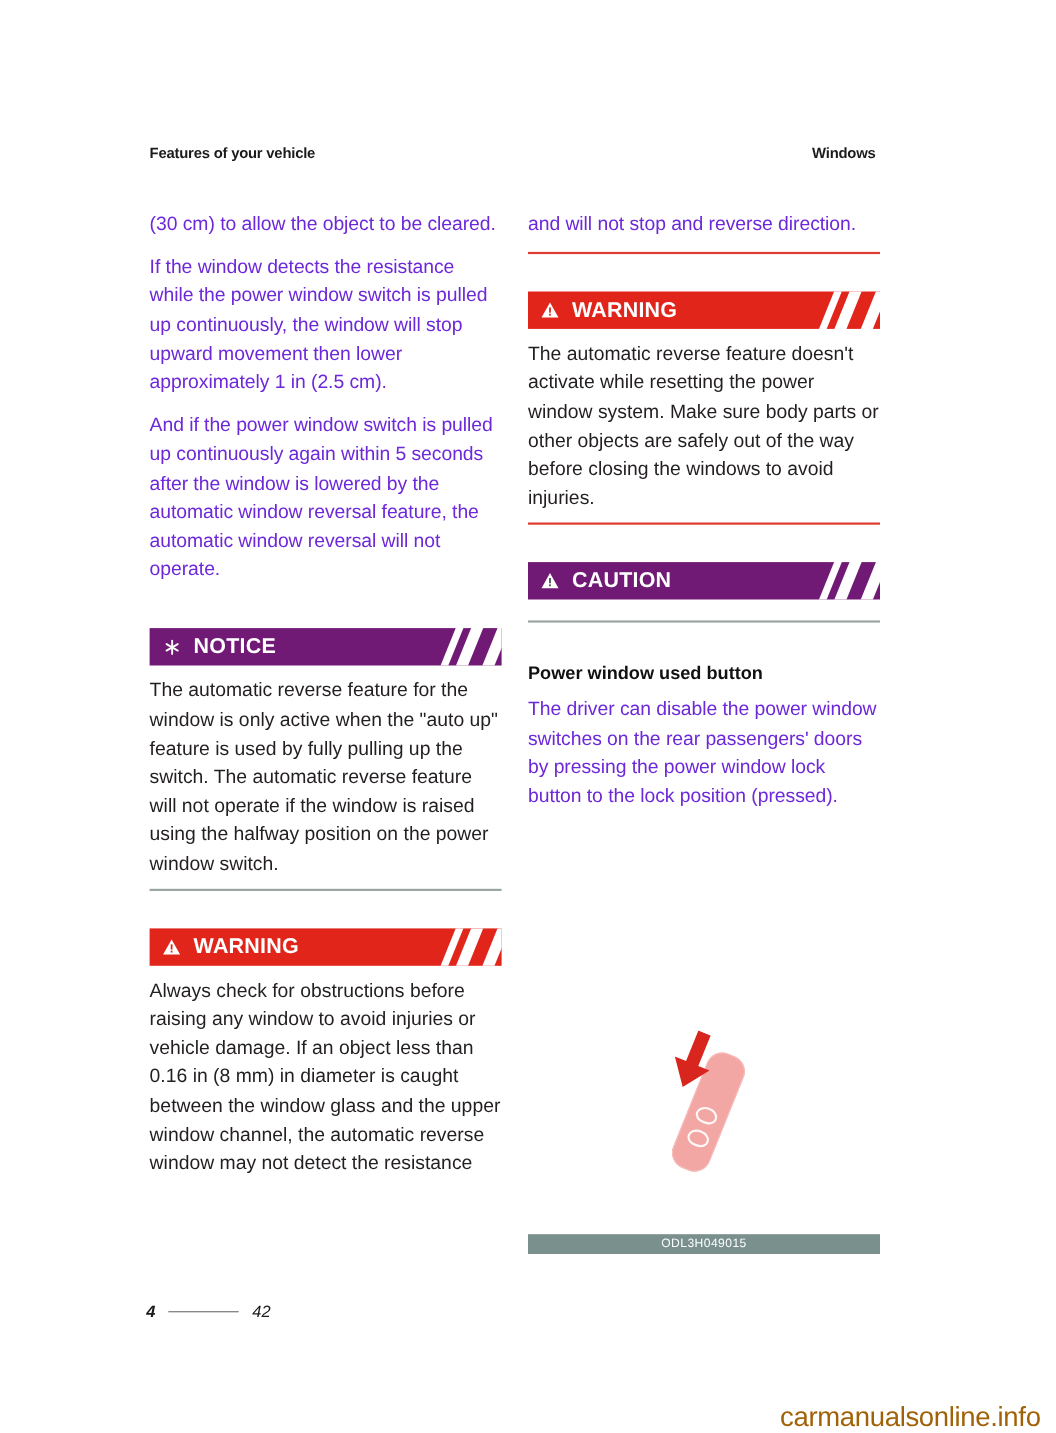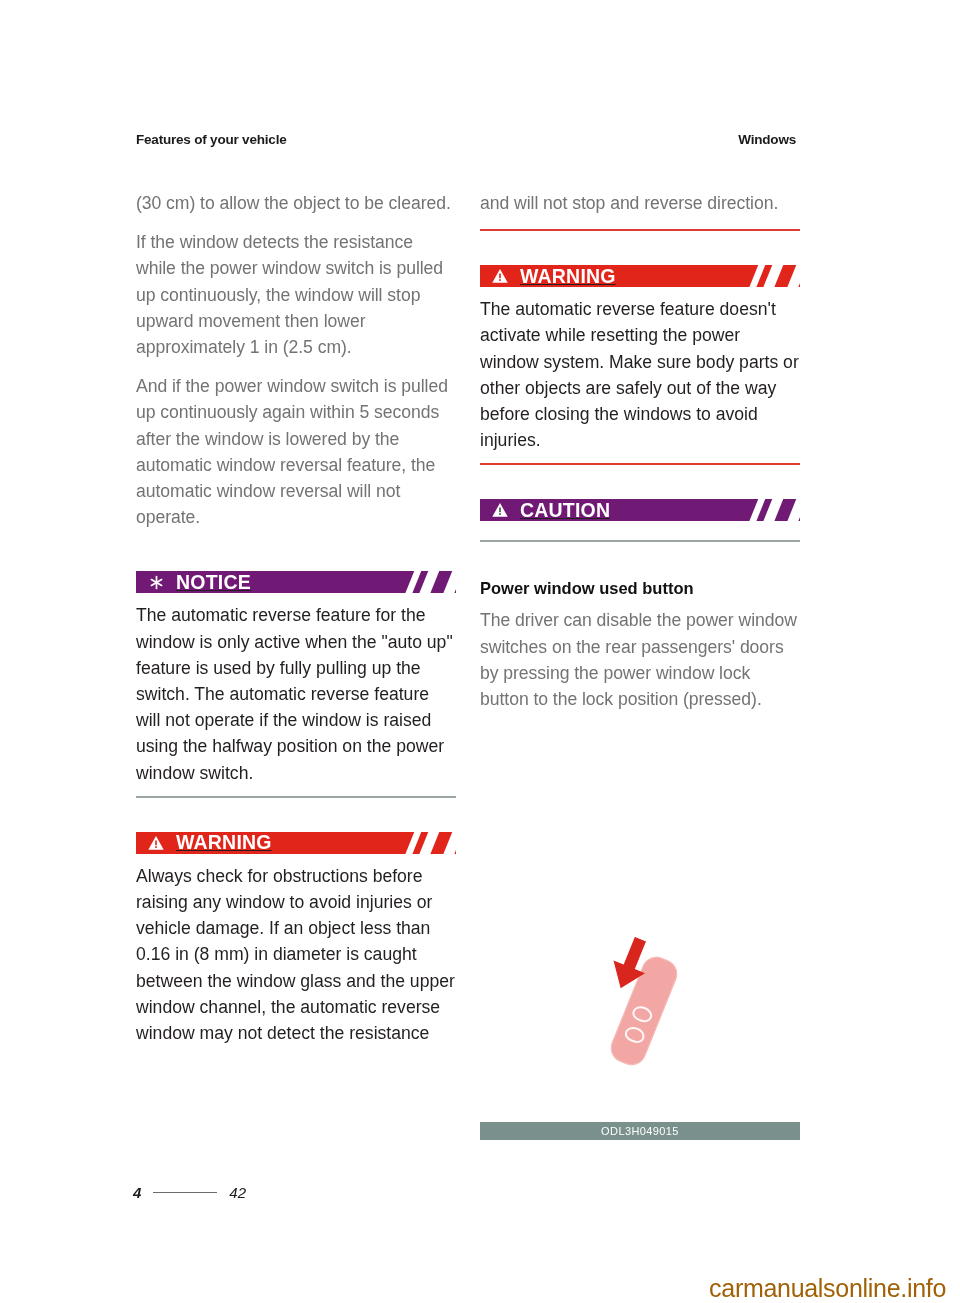--- a/index.html
+++ b/index.html
@@ -47,43 +47,42 @@
     width: 320px;
   }
   .col-left  { left: 136px; }
   .col-right { left: 480px; }
 
   p.body {
     margin: 0 0 13px 0;
     font-family: "Liberation Sans", sans-serif;
     font-size: 17.6px;
     line-height: 26.2px;
-    color: #737373;
+    color: #6d28d9;
     letter-spacing: -0.05px;
   }
   p.body:last-child { margin-bottom: 0; }
 
   h3.subhead {
     margin: 0 0 7px 0;
     font-family: "Liberation Sans", sans-serif;
     font-size: 16.5px;
     font-weight: bold;
     line-height: 24px;
     color: #111111;
   }
 
   
   .alert { margin: 0; }
   .alert-bar {
     position: relative;
-    height: 22px;
+    height: 34px;
     display: flex;
     align-items: center;
     overflow: hidden;
-    text-decoration: underline;
   }
   .alert-bar .bar-icon {
     margin-left: 11px;
     margin-right: 11px;
     display: inline-flex;
     align-items: center;
     justify-content: center;
     width: 18px;
     height: 18px;
     color: #ffffff;

